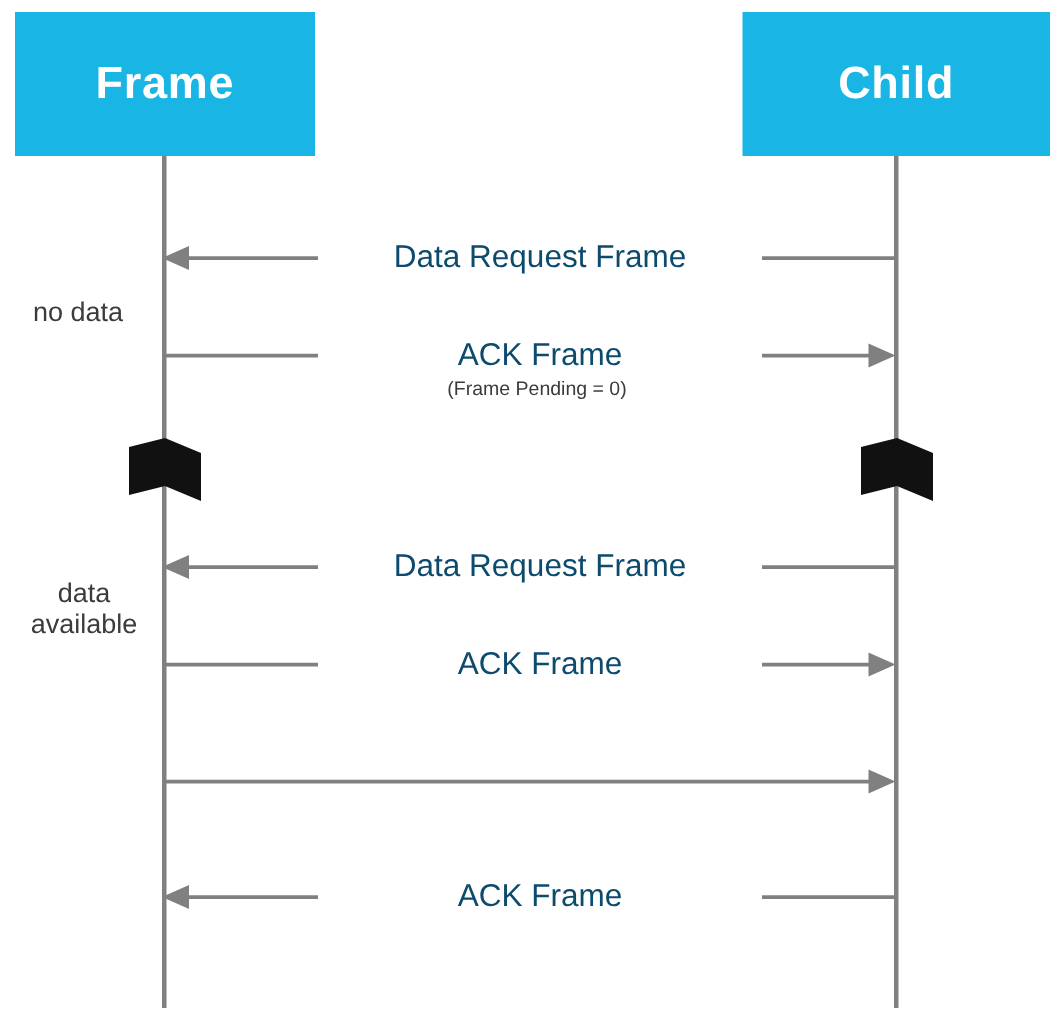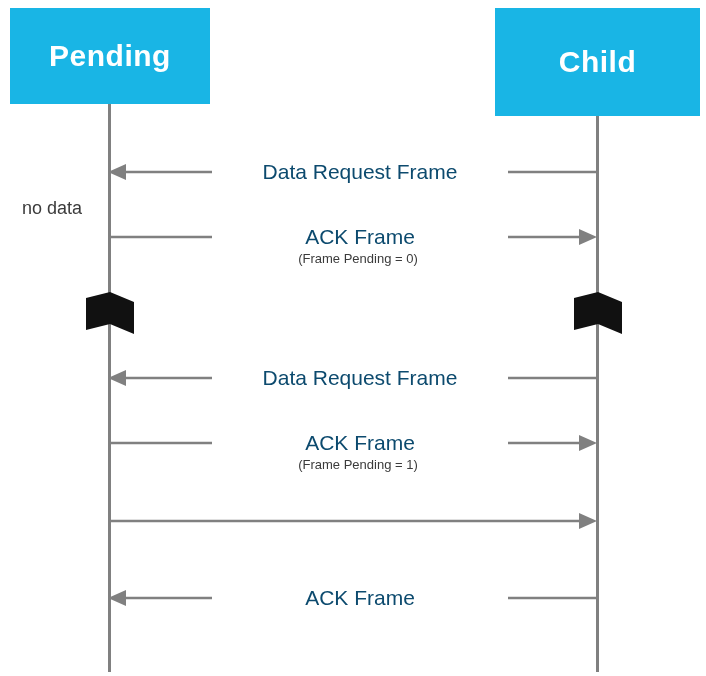--- a/index.html
+++ b/index.html
@@ -71,23 +71,23 @@
 </style>
 </head>
 <body>
 
 <div id="diagram">
 
   <div class="lifeline" style="left:108px; top:104px; height:568px;"></div>
   <div class="lifeline" style="left:596px; top:104px; height:568px;"></div>
 
   <div class="actor-box" style="left:10px; top:8px; width:200px; height:96px; background:#19b5e5;">
-    <span>Pending</span>
+    <span>Frame</span>
   </div>
-  <div class="actor-box" style="left:495px; top:8px; width:205px; height:108px; background:#19b5e5;">
+  <div class="actor-box" style="left:495px; top:8px; width:205px; height:96px; background:#19b5e5;">
     <span>Child</span>
   </div>
 
   <svg class="arrow-svg" viewBox="0 0 706 676">
 
     <line x1="596" y1="172" x2="118" y2="172" stroke="#808080" stroke-width="2.5"></line>
     <polygon points="108,172 126,164 126,180" fill="#808080"></polygon>
 
     <line x1="110" y1="237" x2="586" y2="237" stroke="#808080" stroke-width="2.5"></line>
     <polygon points="597,237 579,229 579,245" fill="#808080"></polygon>
@@ -113,20 +113,21 @@
   </svg>
 
   <div class="msg-label" style="left:212px; top:161px; width:280px;">Data Request Frame</div>
 
   <div class="msg-label" style="left:212px; top:226px; width:280px;">ACK Frame</div>
   <div class="msg-sublabel" style="left:212px; top:252px; width:280px;">(Frame Pending = 0)</div>
 
   <div class="msg-label" style="left:212px; top:367px; width:280px;">Data Request Frame</div>
 
   <div class="msg-label" style="left:212px; top:432px; width:280px;">ACK Frame</div>
-  <div class="msg-sublabel" style="left:212px; top:458px; width:280px;">(Frame Pending = 1)</div>
 
 
   <div class="msg-label" style="left:212px; top:587px; width:280px;">ACK Frame</div>
 
   <div class="side-note" style="left:4px; top:198px; width:96px;">no data</div>
+  <div class="side-note" style="left:6px; top:385px; width:100px;">data
+available</div>
 
 </div>
 
 </body></html>

